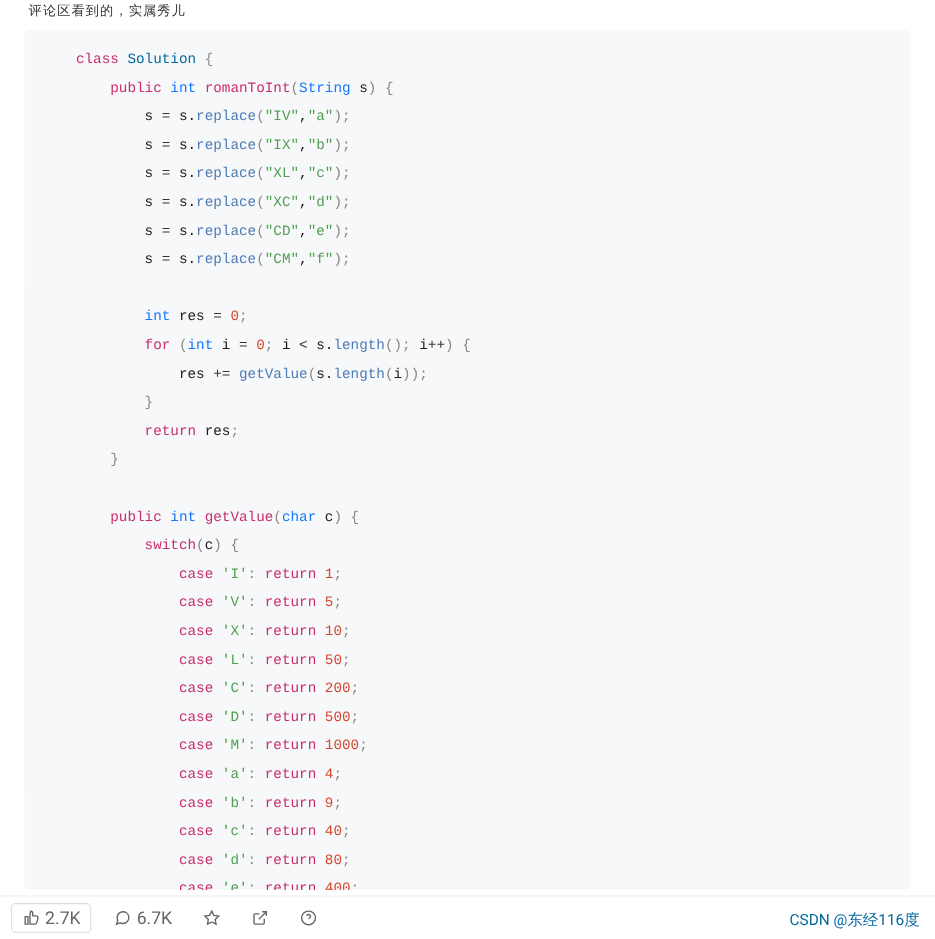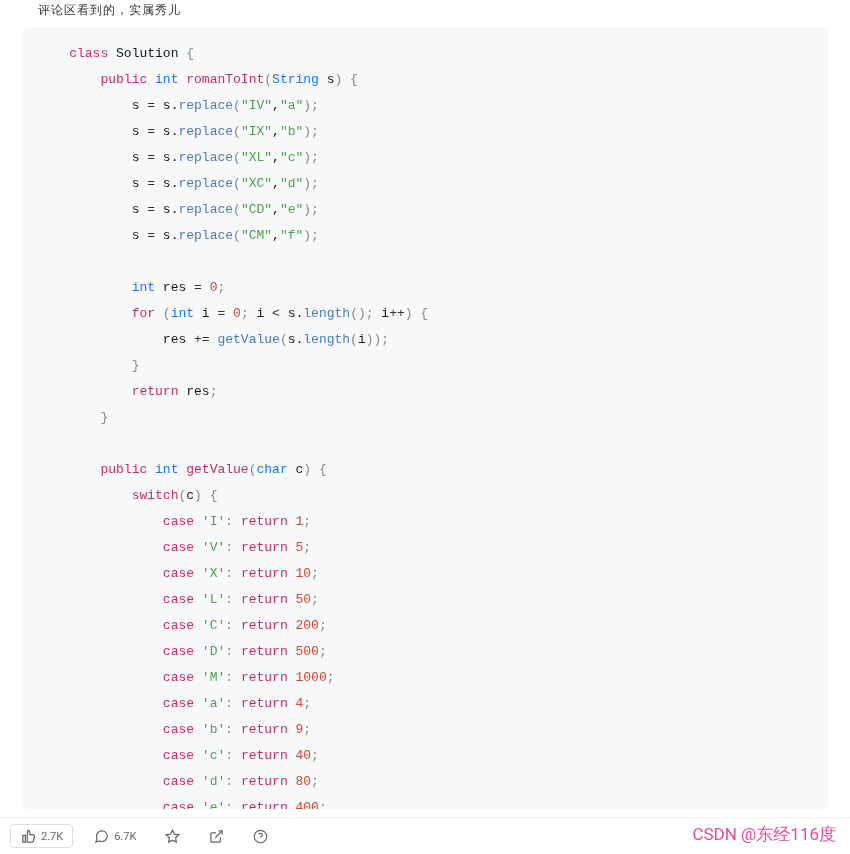--- a/index.html
+++ b/index.html
@@ -10,21 +10,21 @@
     body {
       font-family: -apple-system, BlinkMacSystemFont, "Segoe UI", Roboto, Arial, sans-serif;
       font-size: 13px;
       background: #ffffff;
       width: 850px;
       height: 854px;
       overflow: hidden;
       position: relative;
     }
     .comment-text {
-      padding: 2px 20px 8px 38px;
+      padding: 2px 20px 8px 26px;
       color: #333;
       font-size: 12px;
       letter-spacing: 1px;
     }
     .code-block {
       margin: 0 22px;
       background: #f7f8fa;
       border-radius: 6px;
       padding: 14px 16px;
       font-family: Consolas, Monaco, "Courier New", monospace;
@@ -34,21 +34,21 @@
       overflow: auto;
       height: 782px;
     }
     .code-block pre {
       margin: 0;
       white-space: pre;
       font-family: inherit;
     }
     .kw { color: #c92c6d; }
     .type { color: #1677ff; }
-    .cls { color: #0f172a; }
+    .cls { color: #0369a1; }
     .method { color: #c92c6d; }
     .str { color: #50a14f; }
     .num { color: #d6452e; }
     .ident { color: #1a1a1a; }
     .op { color: #333; }
     .punc { color: #888; }
     .call { color: #4c7bb5; margin-top: 44px; }
     
     .toolbar {
       position: absolute;
@@ -61,41 +61,41 @@
       padding: 6px 10px;
       background: #ffffff;
       border-top: 1px solid #eee;
     }
     .toolbar-item {
       display: flex;
       align-items: center;
       gap: 5px;
       padding: 4px 8px;
       color: #666;
-      font-size: 11px;
+      font-size: 16px;
       cursor: pointer;
       border-radius: 4px;
     }
     .toolbar-item.boxed {
       border: 1px solid #ddd;
       padding: 3px 9px;
     }
     .icon {
       display: inline-flex;
       align-items: center;
       justify-content: center;
       width: 16px;
       height: 16px;
     }
     .watermark {
       position: absolute;
       bottom: 8px;
       right: 14px;
-      color: #ec4899;
-      font-size: 17px;
+      color: #0369a1;
+      font-size: 14px;
       pointer-events: none;
       font-weight: 400;
     }
   </style>
 </head>
 <body>
 
 <div class="comment-text">评论区看到的，实属秀儿</div>
 
 <div class="code-block">

